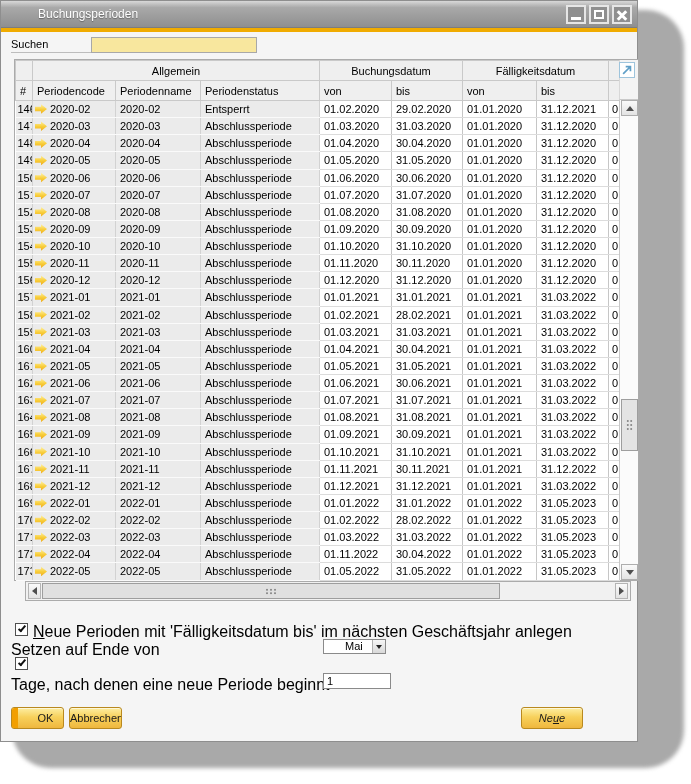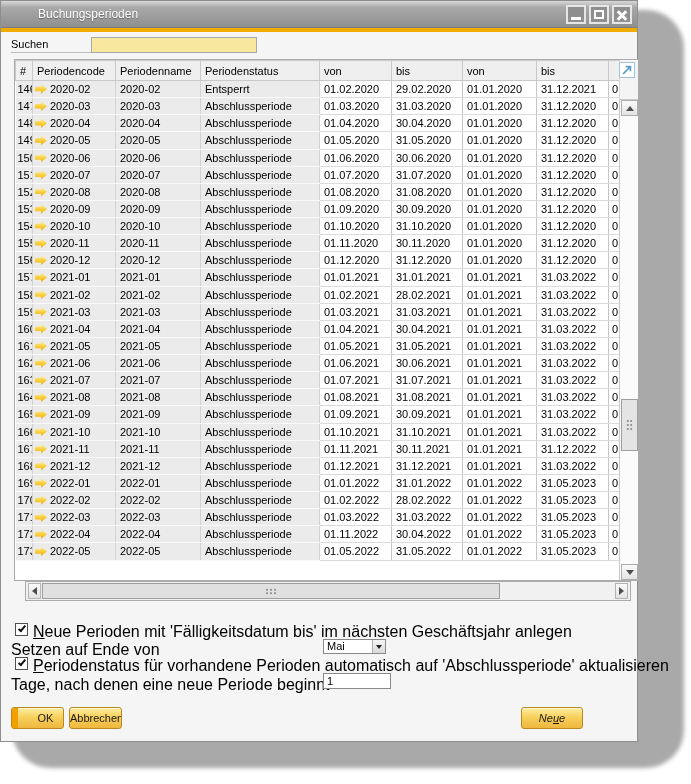--- a/index.html
+++ b/index.html
@@ -65,21 +65,21 @@
   .tri-right { width:0;height:0;border-top:4px solid transparent;border-bottom:4px solid transparent;border-left:5px solid #4e4e4e; }
   .grip-h { width:12px; height:7px; background-image:radial-gradient(#8f8f8f 30%, transparent 34%); background-size:4px 3.5px; }
   .grip-v { width:7px; height:12px; background-image:radial-gradient(#8f8f8f 30%, transparent 34%); background-size:3.5px 4px; }
 
   
   .cb { position:absolute; width:13px; height:13px; background:#fff; border:1px solid #4f4f4f; }
   .cb .check { position:absolute; left:2px; top:2px; width:8px; height:4px; border-left:2px solid #111; border-bottom:2px solid #111; transform:rotate(-50deg); }
   .flabel { position:absolute; font-size:16px; color:#000; white-space:nowrap; }
   .ul { text-decoration:underline; }
   .combo { position:absolute; left:322px; top:638px; width:63px; height:15px; background:#fff; border:1px solid #8a8a8a; font-size:11px; }
-  .combo-text { position:absolute; left:3px; top:0; line-height:13px;text-align:center; }
+  .combo-text { position:absolute; left:21px; top:0; line-height:13px;text-align:center; }
   .combo-arrow { position:absolute; right:0; top:0; width:13px; height:13px; background:linear-gradient(180deg,#f6f6f6,#d9d9d9); border-left:1px solid #b0b0b0; display:flex; align-items:center; justify-content:center; }
   .combo-arrow .t { width:0;height:0;border-left:3.5px solid transparent;border-right:3.5px solid transparent;border-top:4px solid #222; }
   .days-input { position:absolute; left:322px; top:672px; width:68px; height:16px; border:1px solid #8a8a8a; font-size:11px; font-family:"Liberation Sans",sans-serif; padding:0 3px; background:#fff; }
 
   
   .btn { position:absolute; top:706px; height:22px; background:linear-gradient(180deg,#fdeea2 0,#f7d15c 45%,#efb73e 100%); border:1px solid #b9891f; border-radius:3px; font-size:11px; color:#1a1a1a; text-align:center; line-height:20px; box-shadow:inset 0 1px 0 rgba(255,255,255,.6); cursor:default; overflow:hidden; }
   .btn-ok { left:10px; width:53px;padding-left:16px; }
   .btn-ok::before { content:""; position:absolute; left:0; top:0; bottom:0; width:6px; background:#f29f00; }
   .btn-cancel { left:68px; width:53px; }
   .btn-new { left:520px; width:62px;font-style:italic; }
@@ -118,20 +118,27 @@
           <col style="width:85px">
           <col style="width:119px">
         <col style="width:72px">
           <col style="width:71px">
           <col style="width:74px">
           <col style="width:72px">
           <col style="width:11px">
       </colgroup>
       <thead>
         <tr>
+          <th class="grp"></th>
+          <th class="grp" colspan="3">Allgemein</th>
+          <th class="grp" colspan="2">Buchungsdatum</th>
+          <th class="grp" colspan="2">Fälligkeitsdatum</th>
+          <th class="grp"></th>
+        </tr>
+        <tr>
           <th class="sub">#</th>
           <th class="sub">Periodencode</th>
           <th class="sub">Periodenname</th>
           <th class="sub">Periodenstatus</th>
           <th class="sub">von</th>
           <th class="sub">bis</th>
           <th class="sub">von</th>
           <th class="sub">bis</th>
           <th class="sub"></th>
         </tr>
@@ -489,21 +496,20 @@
   <div class="combo">
     <span class="combo-text">Mai</span>
     <span class="combo-arrow">
         <span class="t"></span>
       </span>
   </div>
 
   <div class="cb" style="left:14px; top:656px;">
       <span class="check"></span>
     </div>
-  <div class="flabel" style="left:32px; top:656px;"><span class="ul">P</span><span>eriodenstatus für vorhandene Perioden automatisch auf 'Abschlussperiode' aktualisieren</span></div>
 
   <div class="flabel" style="left:10px; top:675px;">Tage, nach denen eine neue Periode beginnt</div>
   <input class="days-input" value="1" style="">
 
   <div class="btn btn-ok"><span>OK</span></div>
   <div class="btn btn-cancel"><span>Abbrechen</span></div>
   <div class="btn btn-new"><span>Ne</span><span class="ul">u</span><span>e Periode</span></div>
 
 </div>
 

